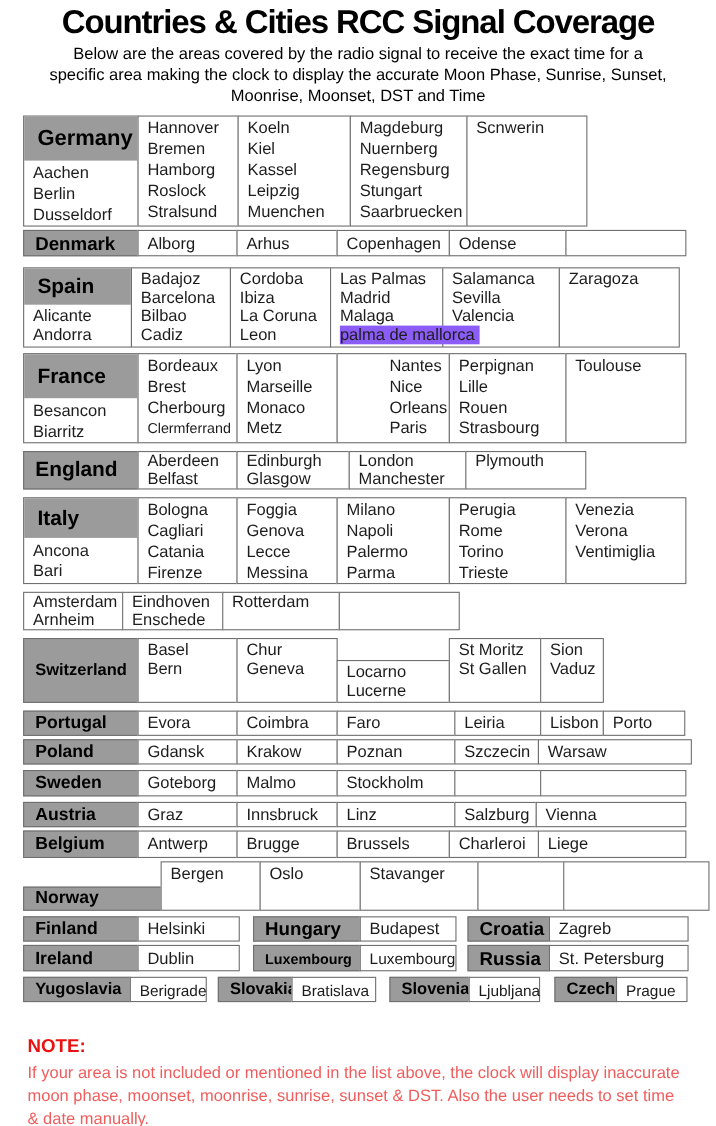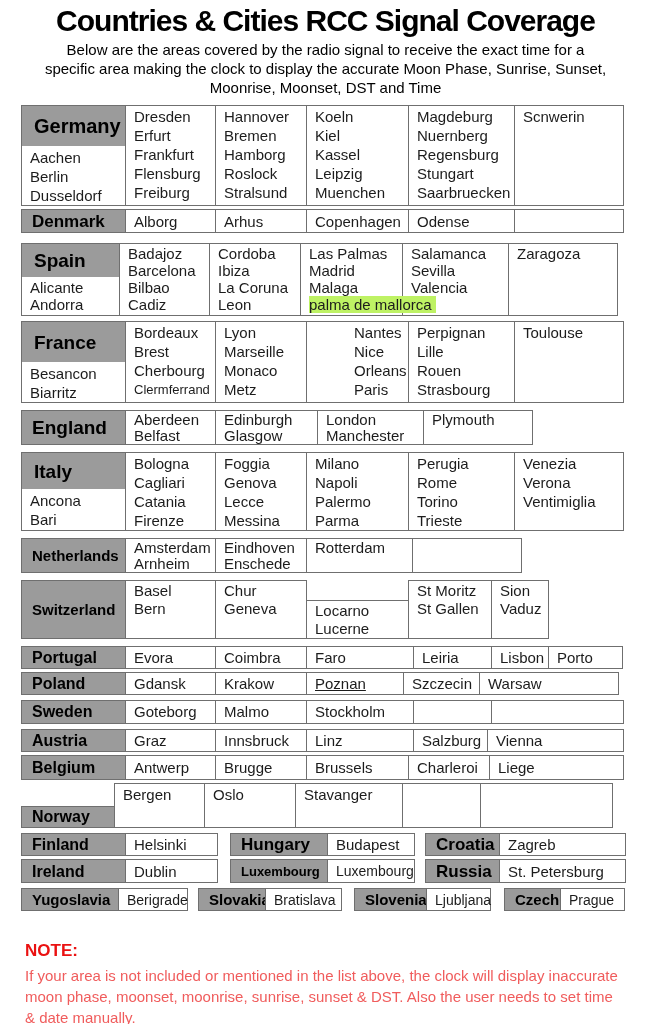--- a/index.html
+++ b/index.html
@@ -52,21 +52,21 @@
   .country2 .glabel{
     display:flex;align-items:center;
     padding-left:12px;
     box-sizing:border-box;
   }
   .country2 .lines{padding:2px 0 0 8px;}
   .overflow-line{
     white-space:nowrap;
     position:relative;
     z-index:2;
-    background:#bef264;
+    background:#8b5cf6;
     width:max-content;
     padding-right:4px;
   }
   .note{
     margin:30px 0 0 25px;
     width:600px;
   }
   .note-h{
     font-size:17px;
     font-weight:bold;
@@ -90,27 +90,20 @@
   <div class="table">
       <div class="trow" style="min-height: 101px; margin-bottom: 3px;">
         <div class="cell country2" style="width: 105px; line-height: 19px; font-size: 15px;">
           <div class="gray glabel" style="height: 40px; font-size: 20px;">Germany</div>
           <div class="lines" style="line-height: 19px;">
             <div>Aachen</div>
             <div>Berlin</div>
             <div>Dusseldorf</div>
           </div>
         </div>
-        <div class="cell cities" style="width: 91px; line-height: 19px;">
-          <div>Dresden</div>
-          <div>Erfurt</div>
-          <div>Frankfurt</div>
-          <div>Flensburg</div>
-          <div>Freiburg</div>
-        </div>
         <div class="cell cities" style="width: 92px; line-height: 19px;">
           <div>Hannover</div>
           <div>Bremen</div>
           <div>Hamborg</div>
           <div>Roslock</div>
           <div>Stralsund</div>
         </div>
         <div class="cell cities" style="width: 103px; line-height: 19px;">
           <div>Koeln</div>
           <div>Kiel</div>
@@ -266,21 +259,20 @@
           <div>Torino</div>
           <div>Trieste</div>
         </div>
         <div class="cell cities" style="width: 110px; line-height: 19px;">
           <div>Venezia</div>
           <div>Verona</div>
           <div>Ventimiglia</div>
         </div>
       </div>
       <div class="trow" style="min-height: 35px; margin-bottom: 7px;">
-        <div class="cell country gray" style="width: 105px; line-height: 16px; font-size: 15px;">Netherlands</div>
         <div class="cell cities" style="width: 91px; line-height: 16px;">
           <div>Amsterdam</div>
           <div>Arnheim</div>
         </div>
         <div class="cell cities" style="width: 92px; line-height: 16px;">
           <div>Eindhoven</div>
           <div>Enschede</div>
         </div>
         <div class="cell cities" style="width: 107px; line-height: 16px;">
           <div>Rotterdam</div>
@@ -332,21 +324,21 @@
         </div>
       </div>
       <div class="trow" style="min-height: 23px; margin-bottom: 5px;">
         <div class="cell country gray" style="width: 105px; line-height: 20px; font-size: 16px;">Poland</div>
         <div class="cell cities" style="width: 91px; line-height: 20px;">
           <div>Gdansk</div>
         </div>
         <div class="cell cities" style="width: 92px; line-height: 20px;">
           <div>Krakow</div>
         </div>
-        <div class="cell cities" style="width: 98px; line-height: 20px; text-decoration: underline;">
+        <div class="cell cities" style="width: 108px; line-height: 20px;">
           <div>Poznan</div>
         </div>
         <div class="cell cities" style="width: 77px; line-height: 20px;">
           <div>Szczecin</div>
         </div>
         <div class="cell cities" style="width: 140px; line-height: 20px;">
           <div>Warsaw</div>
         </div>
       </div>
       <div class="trow" style="min-height: 24px; margin-bottom: 5px;">
@@ -393,21 +385,21 @@
           <div>Brussels</div>
         </div>
         <div class="cell cities" style="width: 82px; line-height: 21px;">
           <div>Charleroi</div>
         </div>
         <div class="cell cities" style="width: 135px; line-height: 21px;">
           <div>Liege</div>
         </div>
       </div>
       <div class="trow" style="min-height: 24px; margin-bottom: 5px;">
-        <div class="cell country gray" style="width: 94px; line-height: 20px; font-size: 16px; margin-top: 23px;">Norway</div>
+        <div class="cell country gray" style="width: 126px; line-height: 20px; font-size: 16px; margin-top: 23px;">Norway</div>
         <div class="cell cities" style="width: 91px; line-height: 20px;">
           <div>Bergen</div>
         </div>
         <div class="cell cities" style="width: 92px; line-height: 20px;">
           <div>Oslo</div>
         </div>
         <div class="cell cities" style="width: 108px; line-height: 20px;">
           <div>Stavanger</div>
         </div>
         <div class="cell empty" style="width: 79px; line-height: 20px;"></div>

